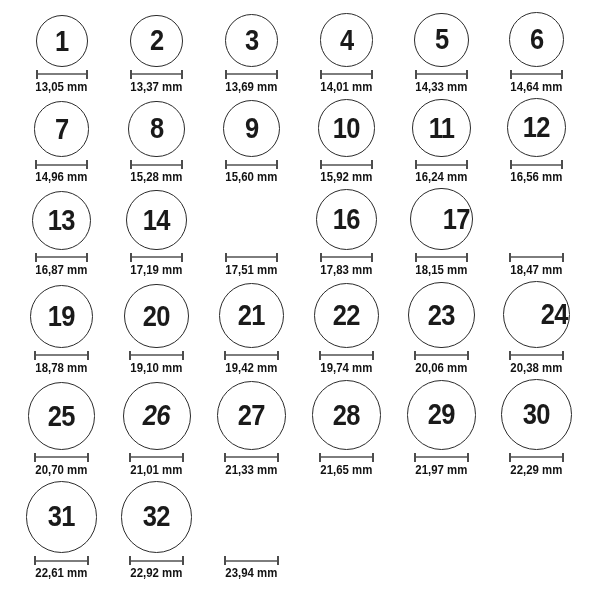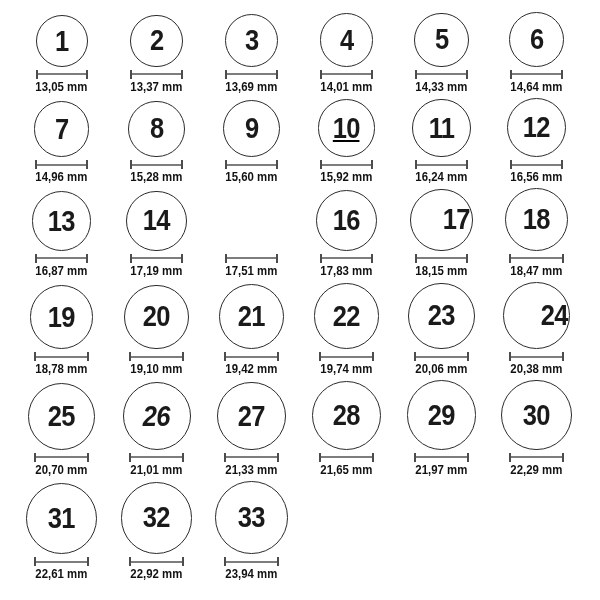--- a/index.html
+++ b/index.html
@@ -144,21 +144,21 @@
 
   <div class="cell">
     <div class="circle" style="width: 57.12px; height: 57.12px;">
       <span class="num">9</span>
     </div>
     <div class="ruler" style="width: 52.96px;"></div>
     <div class="label">15,60 mm</div>
   </div>
 
   <div class="cell">
-    <div class="circle" style="width: 57.76px; height: 57.76px; text-decoration: underline;">
+    <div class="circle" style="width: 57.76px; height: 57.76px;">
       <span class="num">10</span>
     </div>
     <div class="ruler" style="width: 53.08px;"></div>
     <div class="label">15,92 mm</div>
   </div>
 
   <div class="cell">
     <div class="circle" style="width: 58.4px; height: 58.4px;">
       <span class="num">11</span>
     </div>
@@ -205,23 +205,20 @@
 
   <div class="cell">
     <div class="circle" style="width: 62.24px; height: 62.24px; justify-content: flex-end;">
       <span class="num">17</span>
     </div>
     <div class="ruler" style="width: 53.92px;"></div>
     <div class="label">18,15 mm</div>
   </div>
 
   <div class="cell">
-    <div class="circle" style="width: 62.88px; height: 62.88px;">
-      <span class="num">18</span>
-    </div>
     <div class="ruler" style="width: 54.04px;"></div>
     <div class="label">18,47 mm</div>
   </div>
 
   <div class="cell">
     <div class="circle" style="width: 63.52px; height: 63.52px;">
       <span class="num">19</span>
     </div>
     <div class="ruler" style="width: 54.16px;"></div>
     <div class="label">18,78 mm</div>
@@ -325,20 +322,17 @@
 
   <div class="cell">
     <div class="circle" style="width: 71.84px; height: 71.84px;">
       <span class="num">32</span>
     </div>
     <div class="ruler" style="width: 55.72px;"></div>
     <div class="label">22,92 mm</div>
   </div>
 
   <div class="cell">
-    <div class="circle" style="width: 72.48px; height: 72.48px;">
-      <span class="num">33</span>
-    </div>
     <div class="ruler" style="width: 55.84px;"></div>
     <div class="label">23,94 mm</div>
   </div>
 </div>
 </div>
 
 </body></html>

